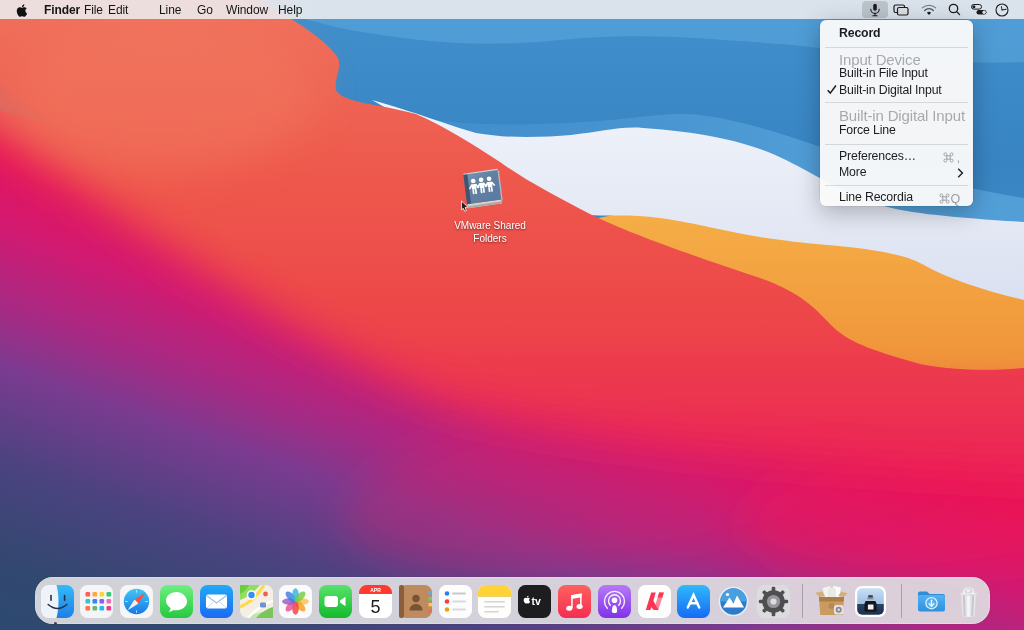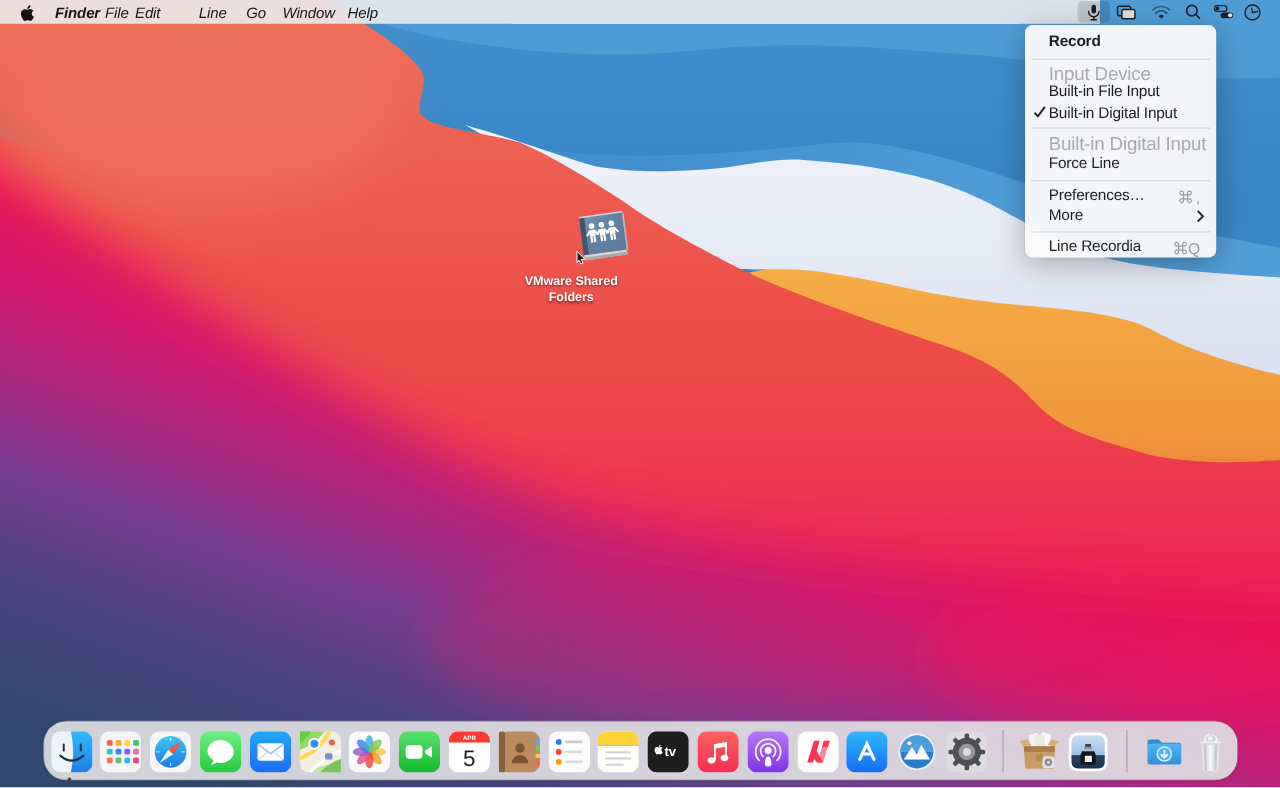--- a/index.html
+++ b/index.html
@@ -1,30 +1,30 @@
 <!DOCTYPE html>
 <html><head>
 <meta charset="utf-8">
 <style>
 html,body{margin:0;padding:0;width:1024px;height:630px;overflow:hidden;font-family:"Liberation Sans",sans-serif;}
 #stage{position:relative;width:1024px;height:630px;overflow:hidden;}
 #wall{position:absolute;left:0;top:0;}
 
-#menubar{position:absolute;left:0;top:0;width:880px;height:19px;background:rgba(236,236,238,0.89);backdrop-filter:blur(18px) saturate(1.1);display:block;font-size:12px;letter-spacing:-0.1px;color:#151515;font-style:italic;}
+#menubar{position:absolute;left:0;top:0;width:1024px;height:19px;background:rgba(236,236,238,0.89);backdrop-filter:blur(18px) saturate(1.1);display:block;font-size:12px;letter-spacing:-0.1px;color:#151515;}
 
 #menu{position:absolute;left:820px;top:20px;width:153px;height:186px;background:rgba(249,249,249,0.97);border-radius:6px;box-shadow:0 6px 24px rgba(0,0,0,0.28),0 0 0 0.5px rgba(0,0,0,0.1);font-size:12.3px;letter-spacing:-0.15px;color:#1d1d1f;}
 #menu .row{position:absolute;left:19px;right:8px;white-space:nowrap;}
 #menu .gray{color:#a9a9ad;font-size:15px;}
 #menu .sep{position:absolute;left:5px;right:5px;height:1px;background:rgba(0,0,0,0.12);}
 #menu .sc{position:absolute;right:13px;color:#9b9b9f;}
 #menu .chev{position:absolute;right:8px;color:#404045;font-size:12px;font-weight:700;}
 #menu .chk{position:absolute;left:6px;width:12px;}
 
 #dicon{position:absolute;left:457px;top:166px;width:48px;height:48px;}
-#dlabel{position:absolute;left:397px;top:220px;width:120px;text-align:center;font-size:10px;font-weight:700;color:#fff;line-height:12.5px;text-shadow:0 1px 2px rgba(0,0,0,0.55);}
+#dlabel{position:absolute;left:430px;top:220px;width:120px;text-align:center;font-size:10px;font-weight:400;color:#fff;line-height:12.5px;text-shadow:0 1px 2px rgba(0,0,0,0.55);}
 
 #dock{position:absolute;left:35px;top:577px;width:955px;height:47px;background:rgba(225,225,228,0.9);backdrop-filter:blur(24px) saturate(0.72);border-radius:18px;box-shadow:inset 0 0 0 0.5px rgba(255,255,255,0.45), 0 0 1px rgba(0,0,0,0.3);}
 .dk{position:absolute;top:585px;width:33px;height:33px;}
 .ddiv{position:absolute;top:584px;width:1px;height:34px;background:rgba(60,60,67,0.32);}
 #fdot{position:absolute;left:54px;top:621.5px;width:3px;height:3px;border-radius:50%;background:#3c3c43;}
 </style>
 </head>
 <body>
 <div id="stage">
 <svg id="wall" width="1024" height="630" viewBox="0 0 1024 630">

